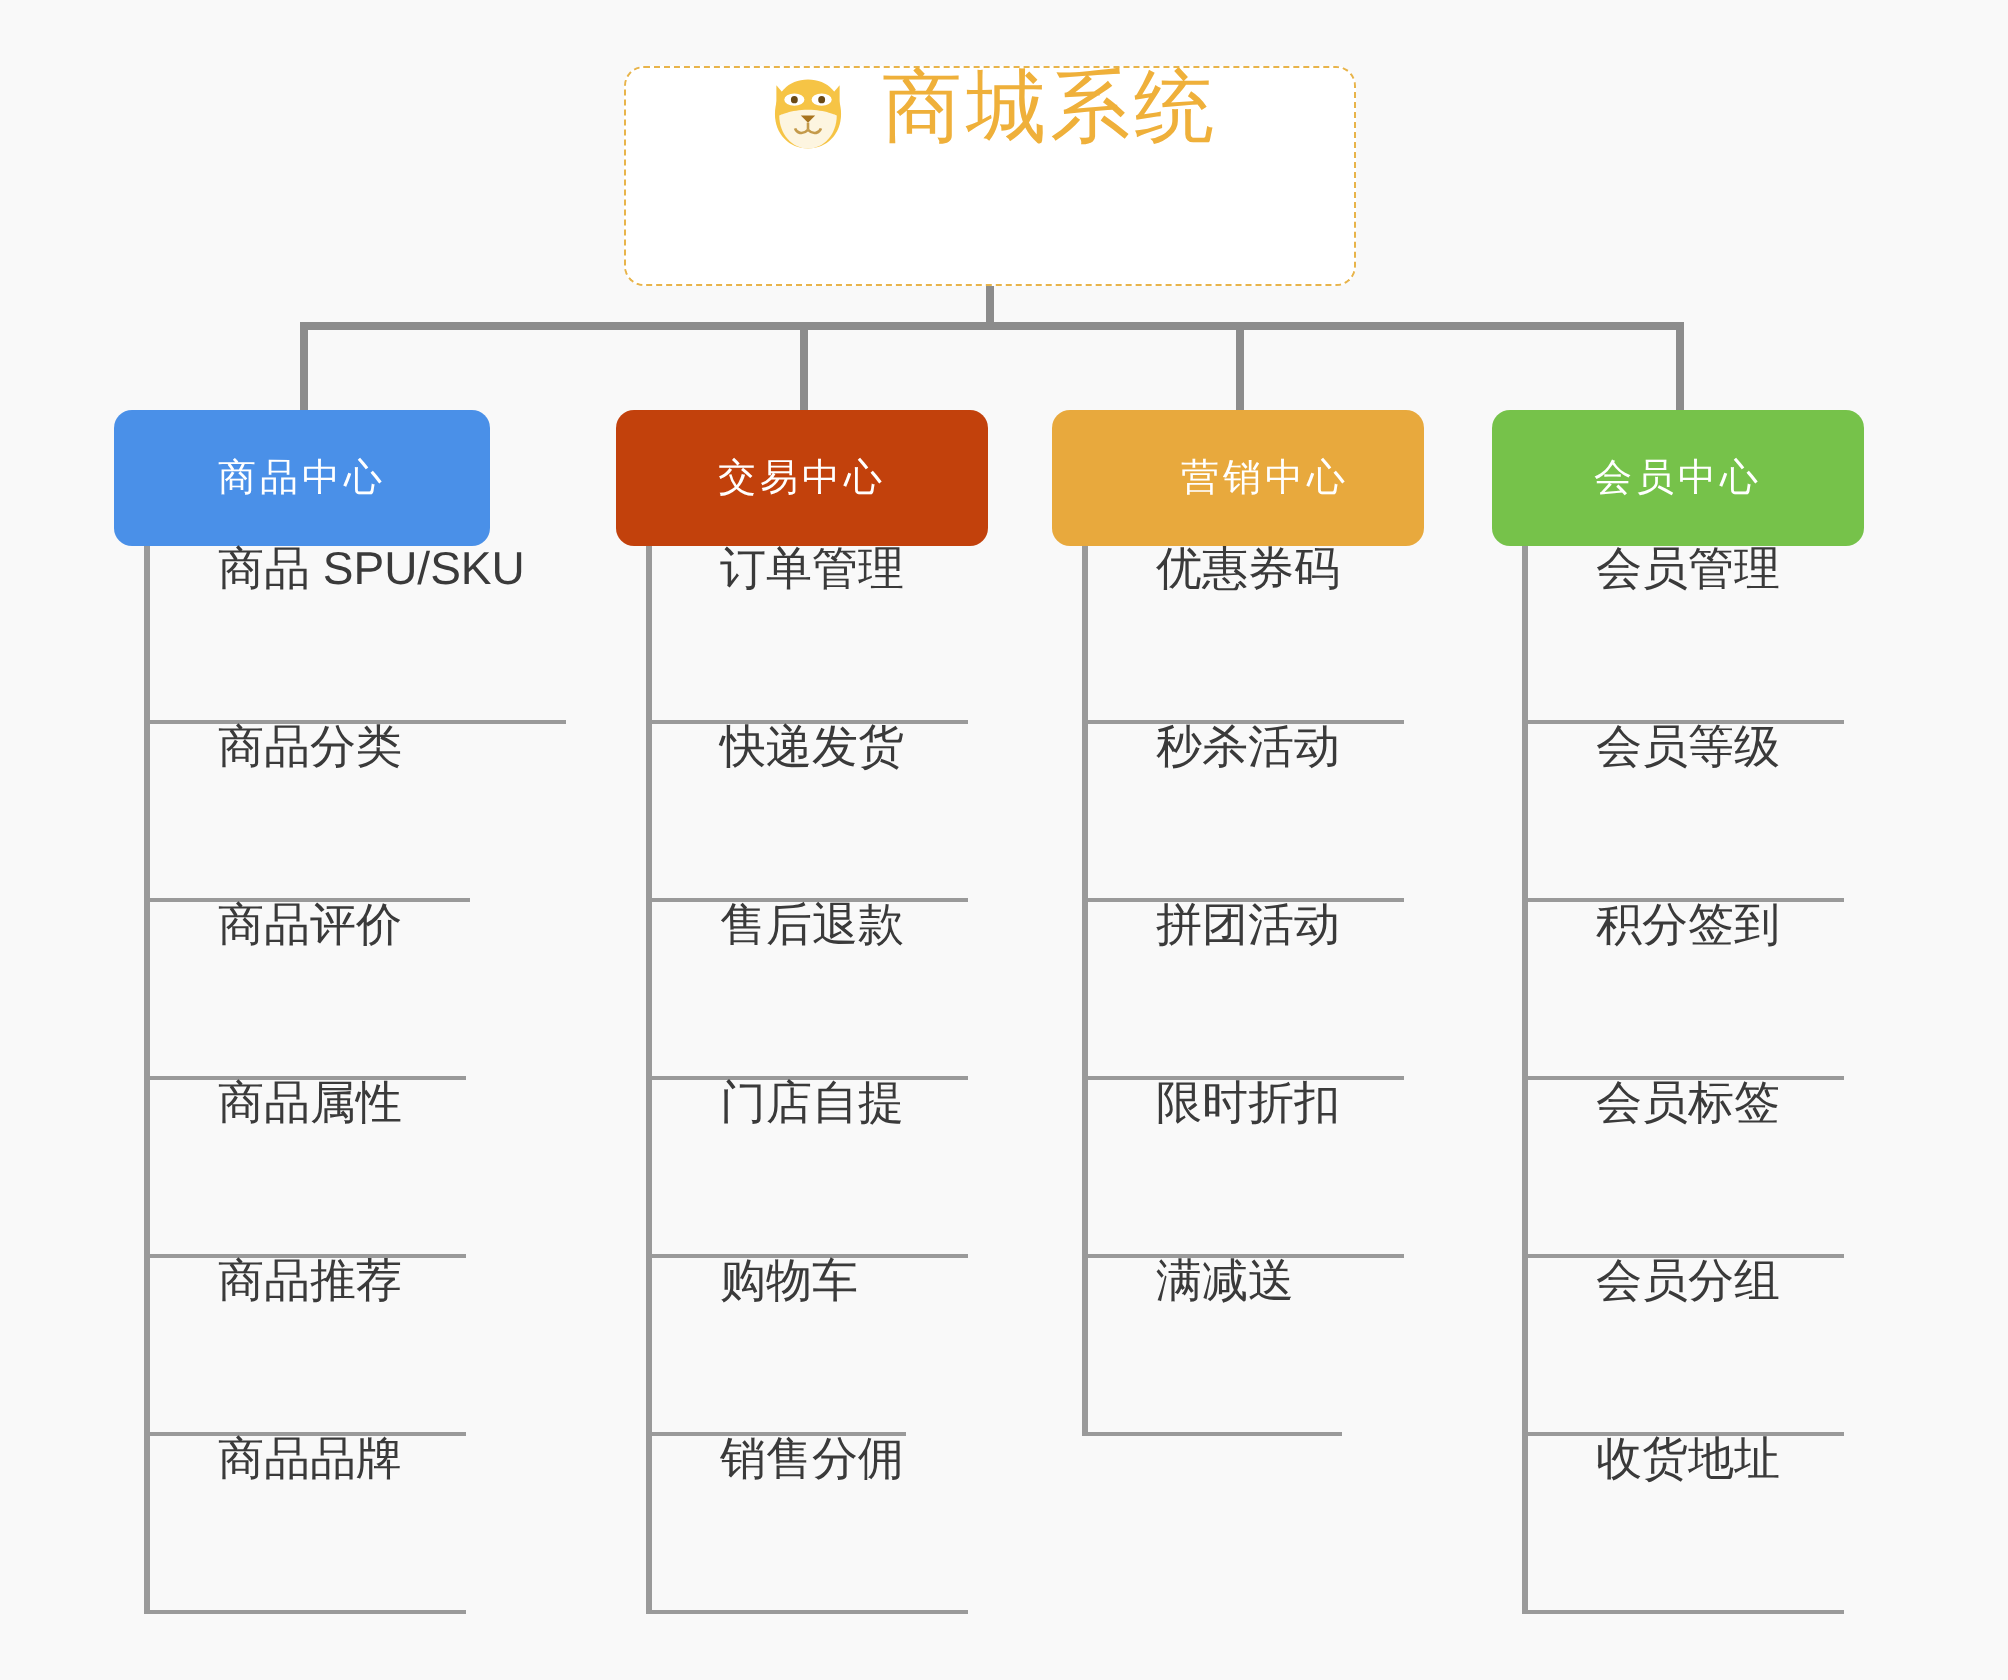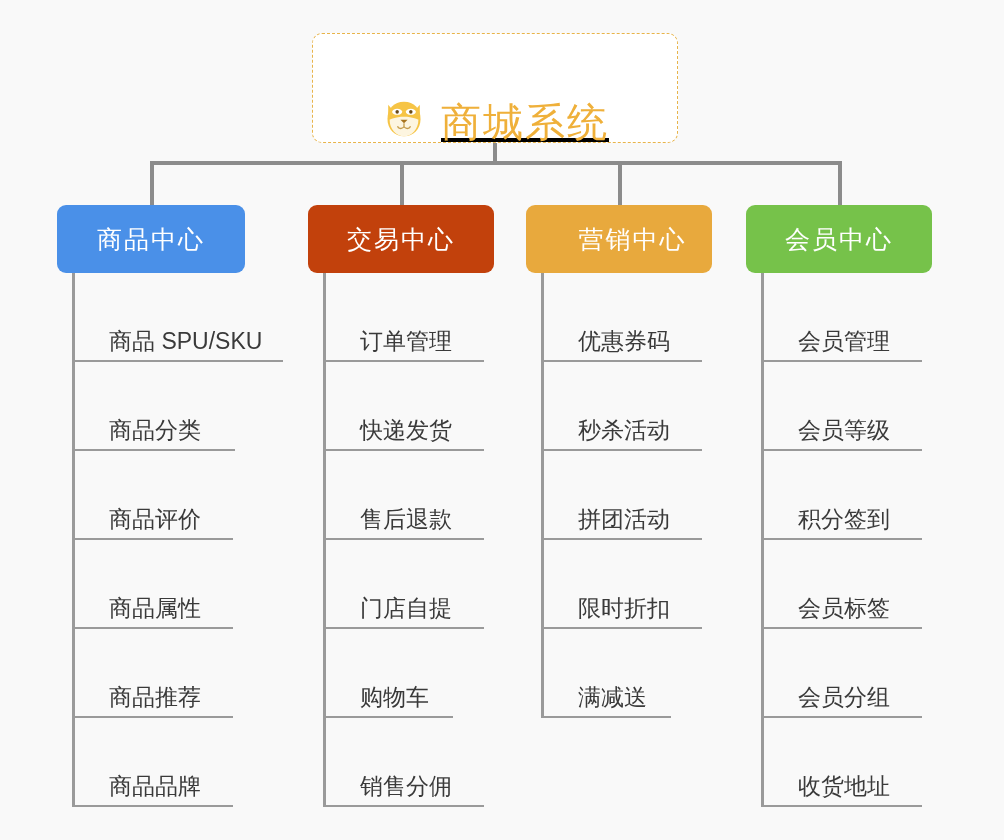--- a/index.html
+++ b/index.html
@@ -26,24 +26,23 @@
     position: absolute;
     left: 312px;
     top: 33px;
     width: 366px;
     height: 110px;
     box-sizing: border-box;
     background: #FFFFFF;
     border: 1px dashed #E8B44A;
     border-radius: 10px;
     display: flex;
-    align-items: flex-end;
+    align-items: flex-start;
     justify-content: center;
     gap: 14px;
-    text-decoration: underline;
   }
   .root-emoji {
     width: 46px;
     height: 46px;
     display: block;
     flex: none;
   }
   .root-title {
     font-size: 40px;
     color: #EFB03A;
@@ -92,40 +91,40 @@
   .cat-box {
     width: 100%;
     height: 68px;
     box-sizing: border-box;
     border-radius: 9px;
     display: flex;
     align-items: center;
     justify-content: center;
   }
   .cat-label {
-    font-size: 25px;
+    font-size: 19px;
     color: #FFFFFF;
     letter-spacing: 2px;
     line-height: 1;
     white-space: nowrap;
   }
 
   
   .leaf-list {
     position: relative;
     margin-left: 15px;
     padding-left: 0;
     border-left: 3px solid #9A9A9A;
   }
   .leaf-item {
     position: relative;
     height: 89px;
     box-sizing: border-box;
     display: flex;
-    align-items: flex-end;
+    align-items: flex-start;
   }
   .leaf-underline {
     position: absolute;
     left: 0;
     bottom: 0;
     height: 2px;
     background: #9A9A9A;
   }
   .leaf-label {
     font-size: 23px;

